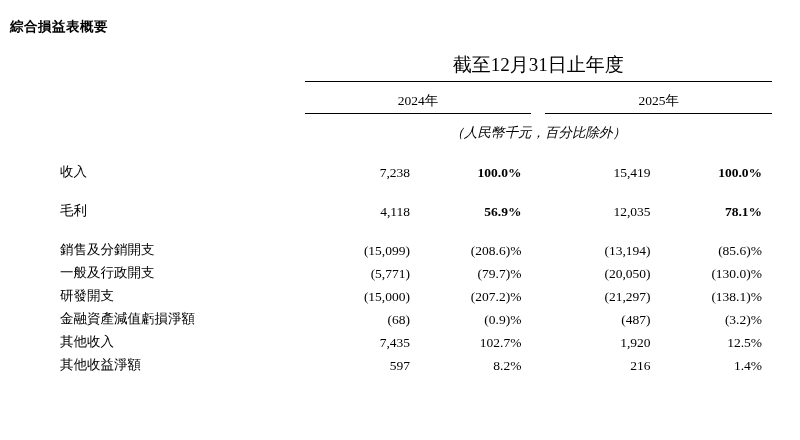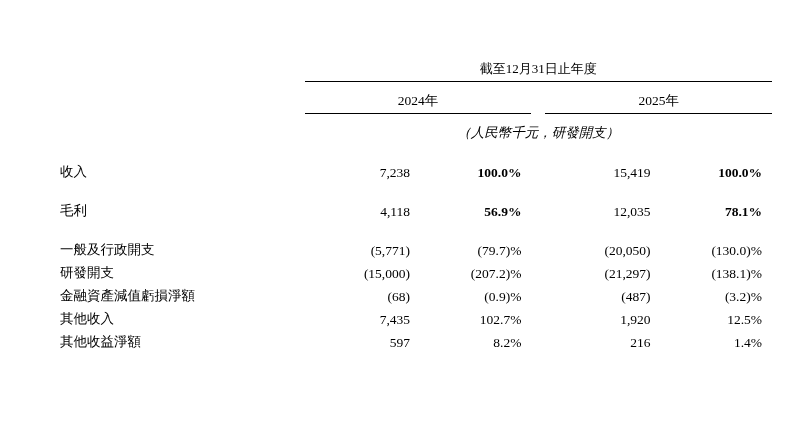--- a/index.html
+++ b/index.html
@@ -47,21 +47,21 @@
   
   .c-label   { width: 296px; }
   .c-amt     { width: 118px; }
   .c-pct     { width: 110px; }
   .c-gap     { width: 14px; }
 
   .row-h1 td { height: 26px; }
   .hdr-period {
     text-align: center;
     font-weight: bold;
-    font-size: 13px;
+    font-size: 19px;
     padding-bottom: 3px !important;
     border-bottom: 1.2px solid #000;
   }
   .row-h2 td { height: 28px; }
   .hdr-year {
     text-align: center;
     font-weight: bold;
     font-size: 13.5px;
     padding-bottom: 3px !important;
     border-bottom: 1.2px solid #000;
@@ -94,20 +94,21 @@
     white-space: nowrap;
     margin-top: 24px;
   }
   .pct.bold { font-weight: bold; }
 </style>
 </head>
 <body>
 
 <div class="page">
 
+  <div class="doc-title">綜合損益表概要</div>
 
   <table class="fin">
     <colgroup>
       <col class="c-label">
       <col class="c-amt">
       <col class="c-pct">
       <col class="c-gap">
       <col class="c-amt">
       <col class="c-pct">
     </colgroup>
@@ -117,21 +118,21 @@
         <td class="hdr-period" colspan="5">截至12月31日止年度</td>
       </tr>
       <tr class="row-h2">
         <td></td>
         <td class="hdr-year" colspan="2">2024年</td>
         <td></td>
         <td class="hdr-year" colspan="2">2025年</td>
       </tr>
       <tr class="row-h3">
         <td></td>
-        <td class="hdr-unit" colspan="5">（人民幣千元，研發開支）</td>
+        <td class="hdr-unit" colspan="5">（人民幣千元，百分比除外）</td>
       </tr>
 
       <tr class="spacer-row">
           <td colspan="6"></td>
         </tr>
 
       <tr class="dr">
         <td class="lbl bold">收入</td>
         <td class="num bold">7,238</td>
         <td class="pct bold">100.0%</td>
@@ -151,20 +152,28 @@
         <td class="pct bold">56.9%</td>
         <td></td>
         <td class="num bold">12,035</td>
         <td class="pct bold">78.1%</td>
       </tr>
 
       <tr class="spacer-row">
           <td colspan="6"></td>
         </tr>
 
+      <tr class="dr">
+        <td class="lbl">銷售及分銷開支</td>
+        <td class="num">(15,099)</td>
+        <td class="pct">(208.6)%</td>
+        <td></td>
+        <td class="num">(13,194)</td>
+        <td class="pct">(85.6)%</td>
+      </tr>
 
       <tr class="dr">
         <td class="lbl">一般及行政開支</td>
         <td class="num">(5,771)</td>
         <td class="pct">(79.7)%</td>
         <td></td>
         <td class="num">(20,050)</td>
         <td class="pct">(130.0)%</td>
       </tr>
 

